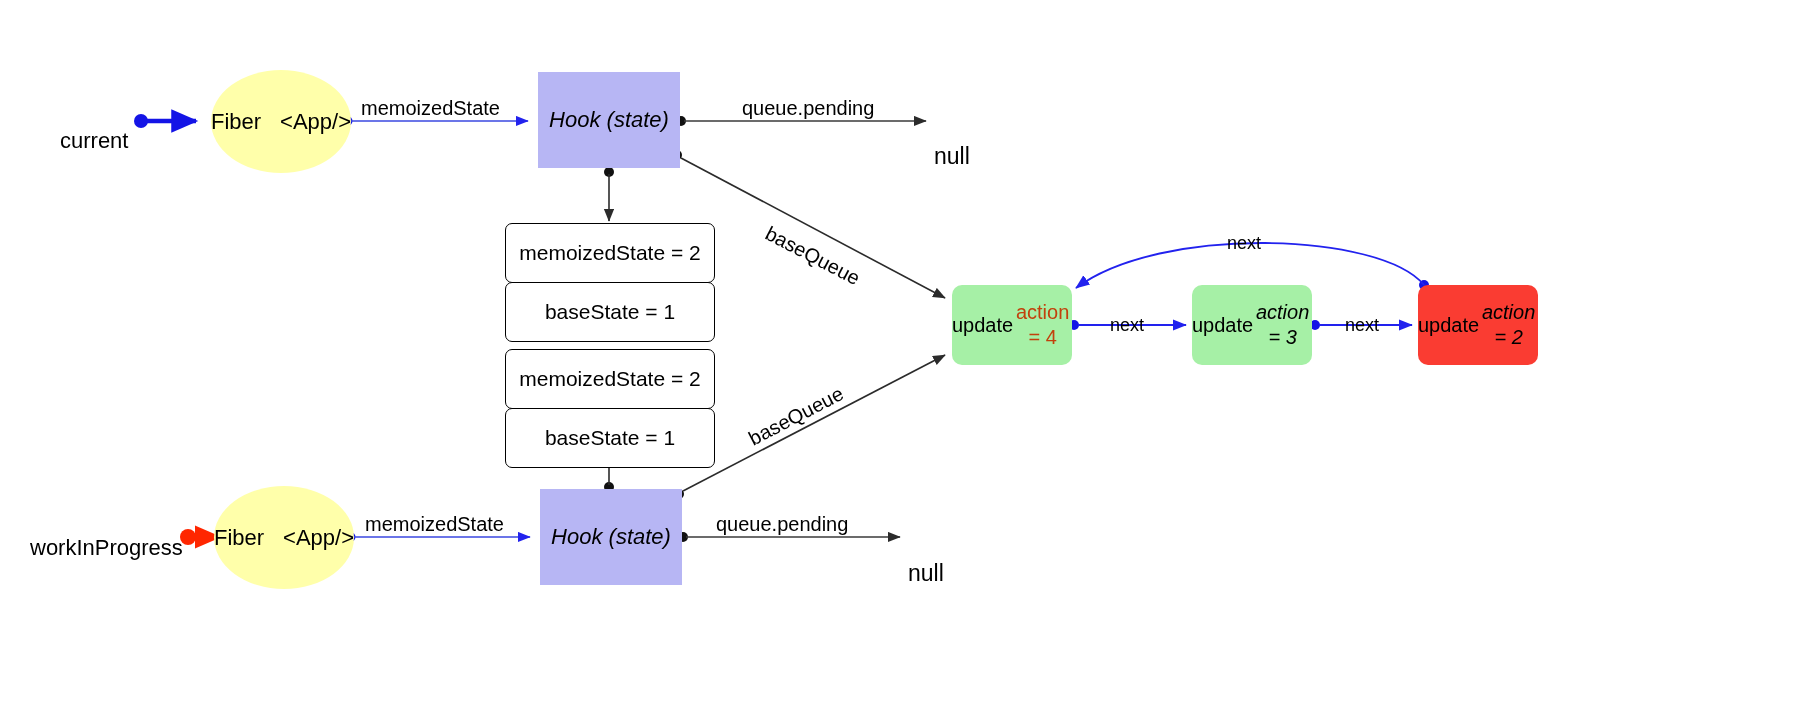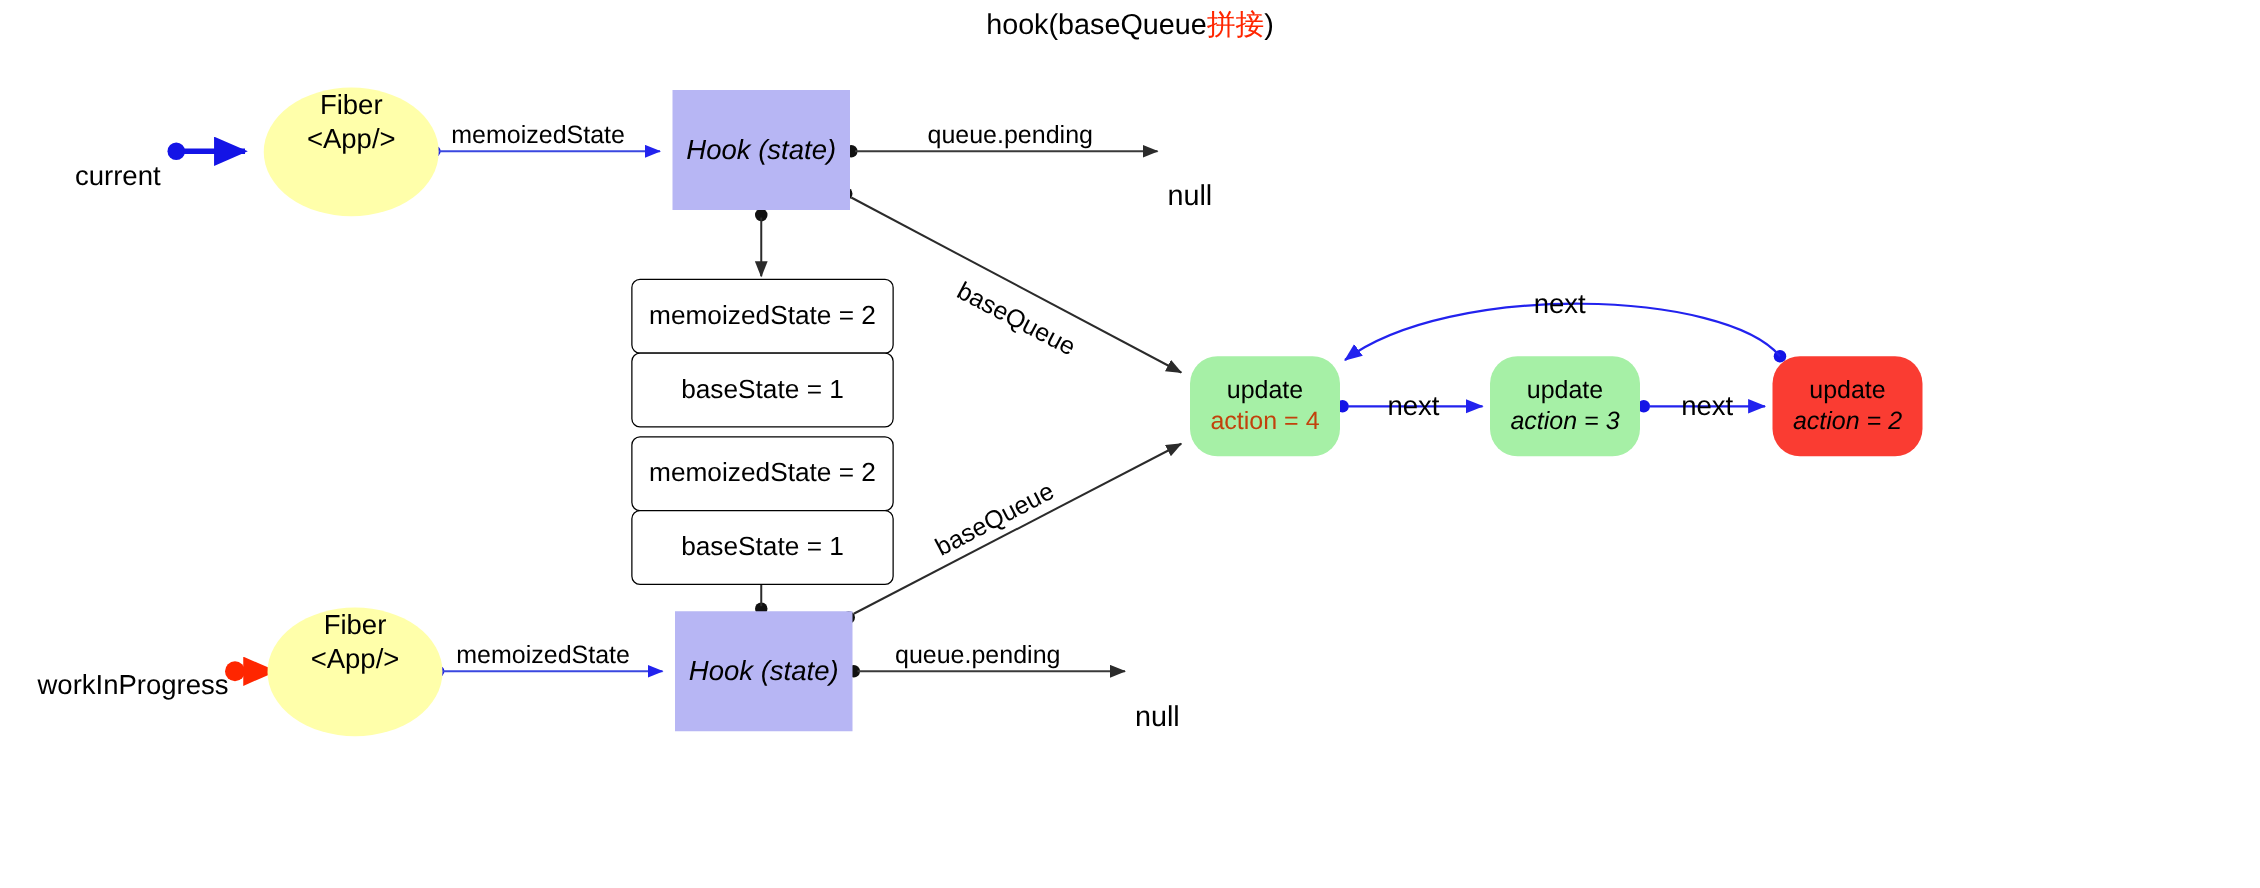--- a/index.html
+++ b/index.html
@@ -21,61 +21,60 @@
   .title .zh{color:#ff2600;}
 
   
   .endlabel{
     position:absolute;font-size:22px;line-height:24px;white-space:nowrap;
   }
 
   
   .ellipse-node{
     position:absolute;background:#ffffaa;border-radius:50%;
-    display:flex;flex-direction:column;align-items:center;justify-content:flex-start;
+    display:flex;flex-direction:row;align-items:center;justify-content:space-between;
     font-size:22px;line-height:27px;text-align:center;
   }
   .hook-node{
     position:absolute;background:#b7b6f4;border-radius:0;
     display:flex;align-items:center;justify-content:center;
     font-size:22px;line-height:26px;text-align:center;font-style:italic;
   }
   .update-node{
-    position:absolute;border-radius:22px;
-    display:flex;flex-direction:column;align-items:center;justify-content:center;
+    position:absolute;border-radius:10px;
+    display:flex;flex-direction:row;align-items:center;justify-content:center;
     font-size:20px;line-height:25px;text-align:center;
   }
   .update-node.green{background:#a6f0a6;}
   .update-node.red{background:#fa3c32;}
   .update-node .act-red{color:#c2410c;}
   .update-node .act-black{color:#000000;font-style:italic;}
 
   
   .state-table{position:absolute;}
   .state-table .row{
     box-sizing:border-box;border:1.3px solid #000;border-radius:7px;background:#fff;
     width:100%;height:60px;display:flex;align-items:center;justify-content:center;
     font-size:21px;line-height:24px;margin-bottom:-1px;
   }
 
   
   .edgelabel{
     position:absolute;font-size:20px;line-height:22px;white-space:nowrap;
     background:transparent;
   }
-  .edgelabel.small{font-size:22px;}
+  .edgelabel.small{font-size:18px;}
   .edgelabel.rot{transform-origin:0 0;}
   .nullword{position:absolute;font-size:23px;line-height:25px;white-space:nowrap;margin-top:36px;}
 </style>
 </head>
 <body>
 
 <div class="canvas">
 
-  <div class="title"><span>hook(baseQueue</span><span class="zh">拼接</span><span>)</span></div>
 
   <svg class="edges" viewBox="0 0 1808 710">
     <defs>
       <marker id="arrowBlue" markerWidth="9" markerHeight="9" refX="7.5" refY="3.2" orient="auto" markerUnits="strokeWidth">
         <path d="M0,0 L8,3.2 L0,6.4 z" fill="#2222ee"></path>
       </marker>
       <marker id="arrowBlueFat" markerWidth="7" markerHeight="7" refX="5.5" refY="2.6" orient="auto" markerUnits="strokeWidth">
         <path d="M0,0 L6,2.6 L0,5.2 z" fill="#1414e6"></path>
       </marker>
       <marker id="arrowBlack" markerWidth="9" markerHeight="9" refX="7.5" refY="3.2" orient="auto" markerUnits="strokeWidth">

